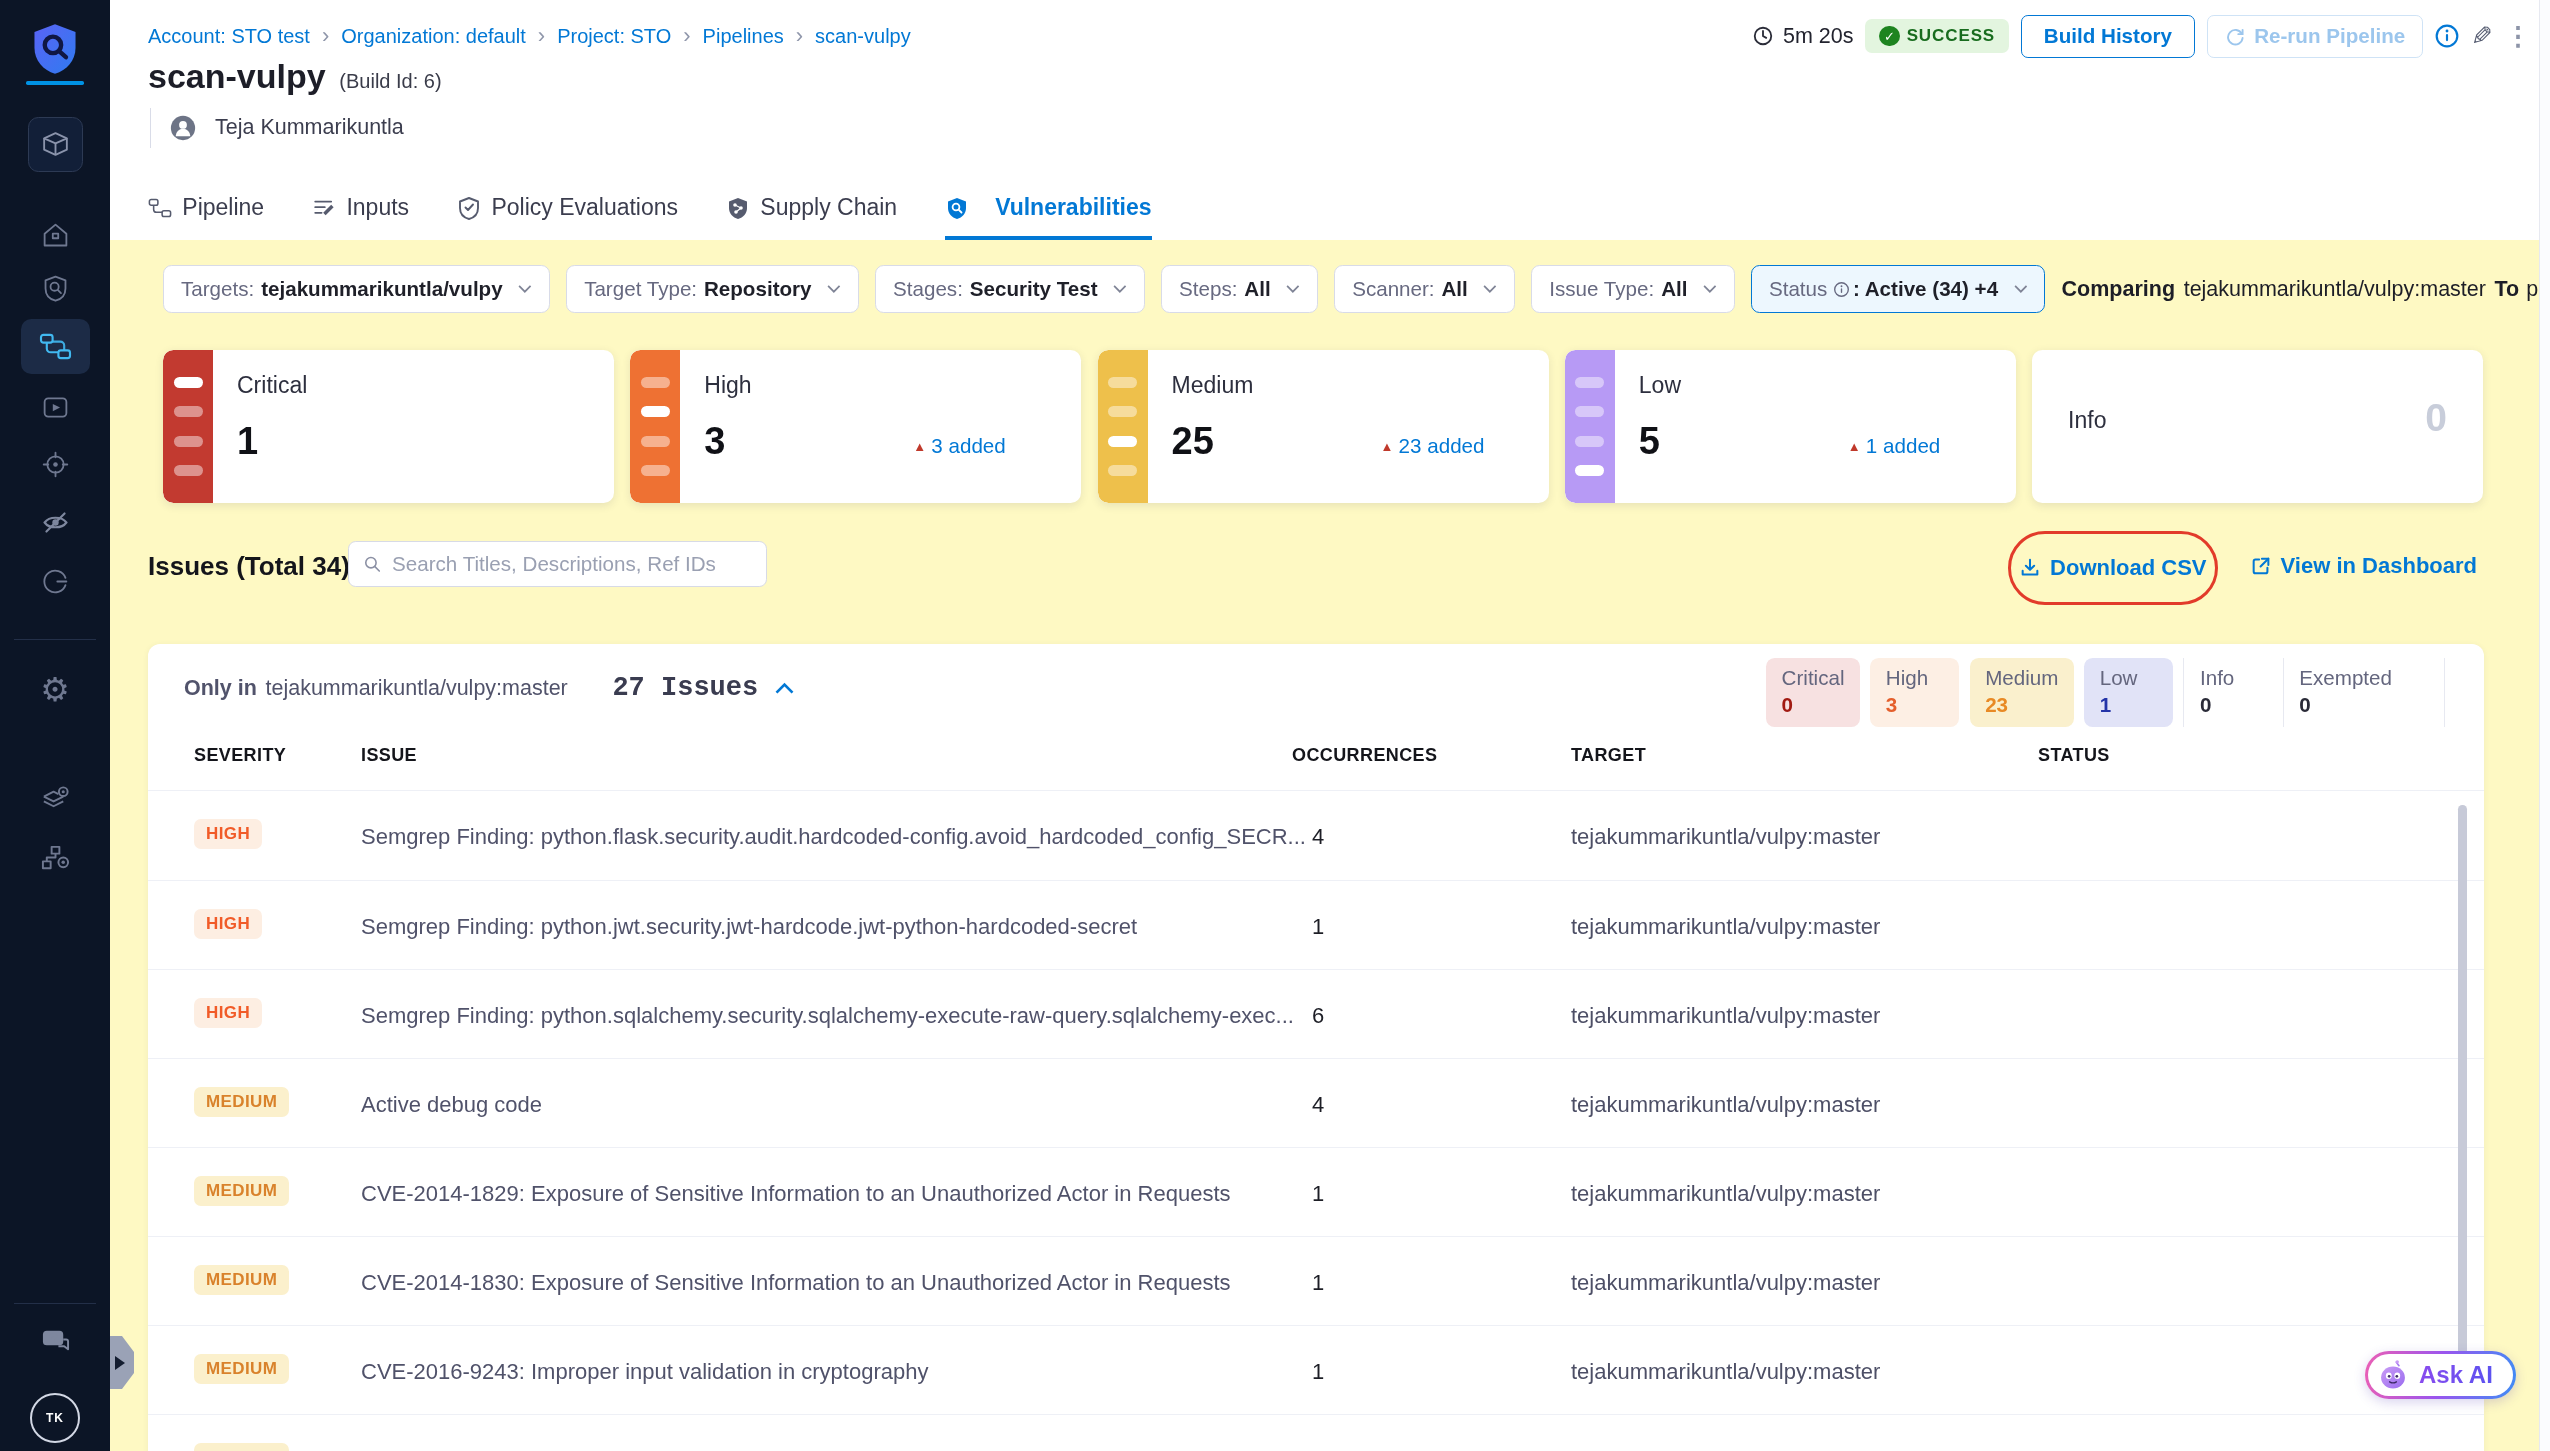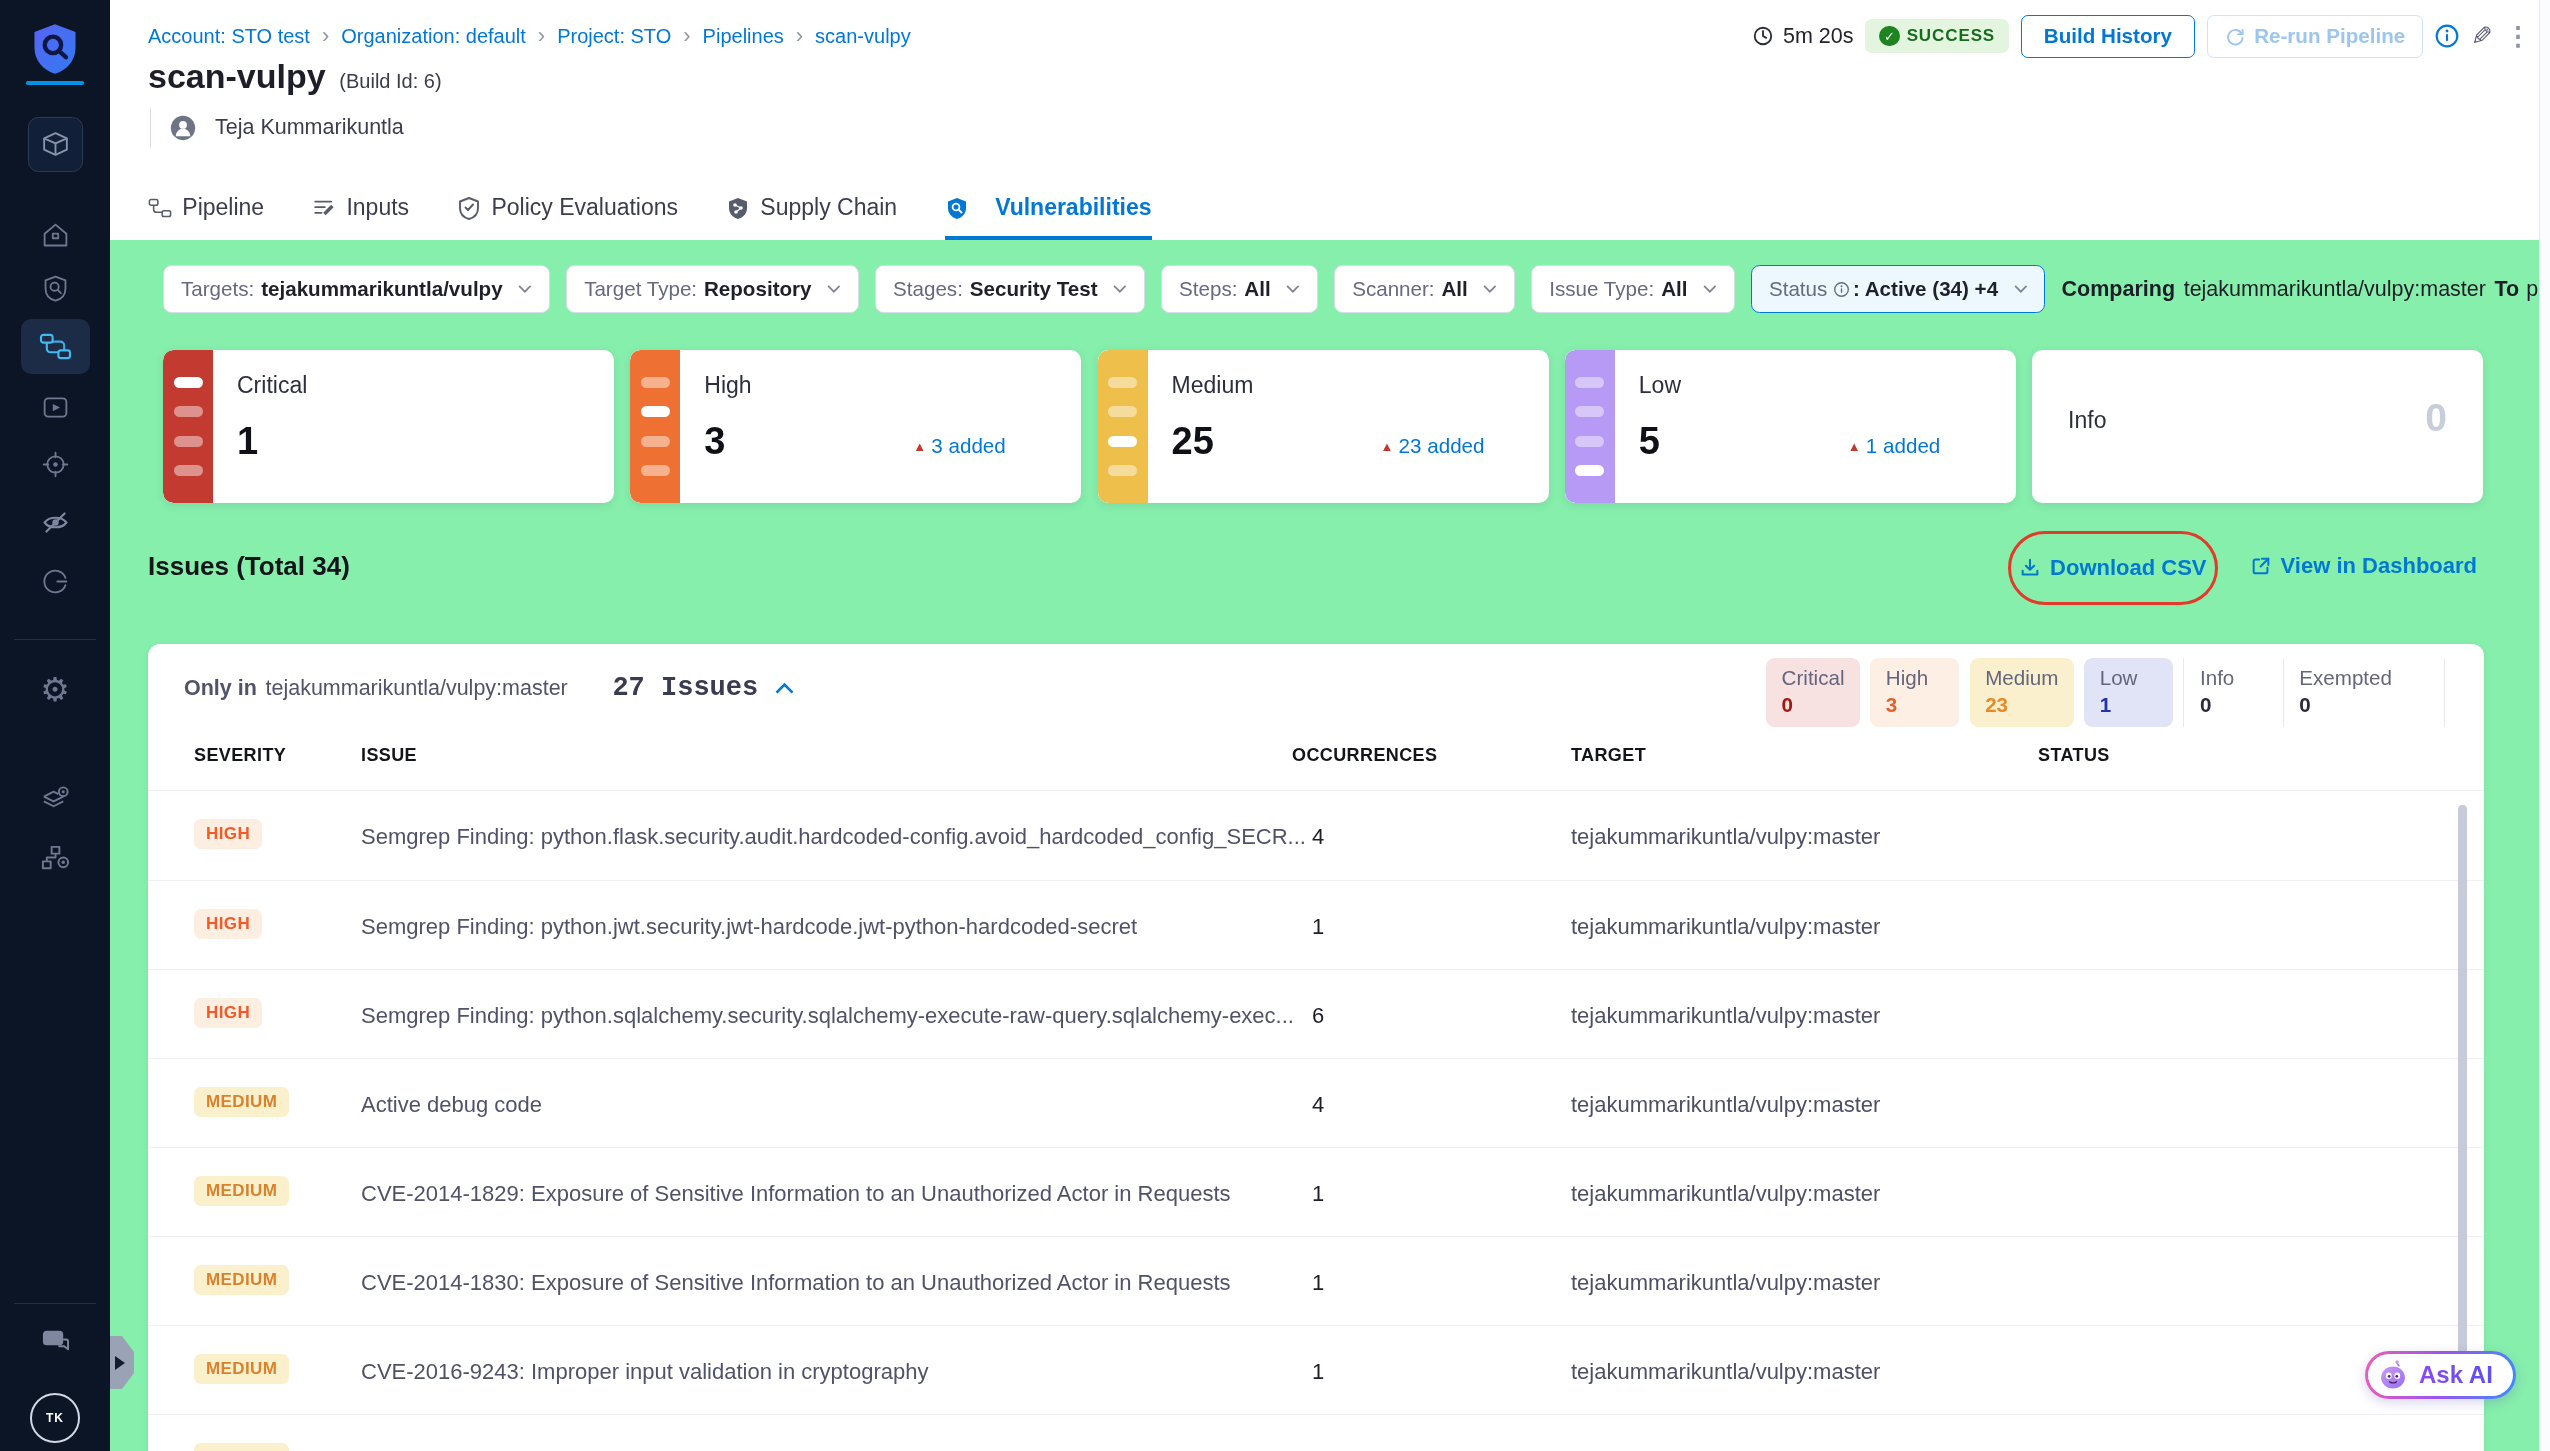--- a/index.html
+++ b/index.html
@@ -41,21 +41,21 @@
   .title-row { display:flex; align-items:baseline; gap:13.7px; }
   .page-title { font-size:34px; font-weight:bold; color:#1d1e28; }
   .build-id { font-size:20px; color:#3a3c4a; }
   .author-row { margin-top:12px; border-left:1.7px solid #d9dce8; margin-left:2px; padding:6.9px 0 6.9px 19px; display:flex; align-items:center; gap:19px; }
   .author-name { font-size:21.5px; color:#3c3e4f; }
 
   .tabbar { position:absolute; left:0; right:0; top:179px; height:62px; border-bottom:0.9px solid #d9dce8; display:flex; align-items:stretch; padding-left:38px; gap:48px; background:#fff; }
   .tab { display:flex; align-items:center; gap:10.3px; font-size:23px; color:#3b3d4e; border-bottom:4.3px solid transparent; cursor:pointer; }
   .tab.active { color:#0278d5; font-weight:bold; border-bottom-color:#0278d5;gap:26px; }
 
-  .content { position:absolute; left:0; right:0; top:240px; bottom:0; background:#86efac; }
+  .content { position:absolute; left:0; right:0; top:240px; bottom:0; background:#fef9c3; }
 
   
   .filters-row { position:absolute; left:53px; right:67px; top:24px; height:50px; display:flex; align-items:center; gap:16.3px; }
   .pill { display:flex; align-items:center; background:#fff; border:0.9px solid #d8dbe8; border-radius:8.6px; padding:11px 17px; font-size:20.6px; cursor:pointer; white-space:nowrap; }
   .pill .pl { color:#676980; }
   .pill .pv { color:#1f2029; font-weight:bold; margin-left:6.9px; }
   .pill .chev { margin-left:15.5px; }
   .pill-status { background:#edf7fe; border:1.7px solid #0278d5; }
   .pill-status .pv { margin-left:3.4px; }
   .comparing { margin-left:auto; font-size:21.5px; color:#1d1e27; white-space:nowrap; }
@@ -479,20 +479,27 @@
           </div>
         </div>
         <div class="card card-info">
           <div class="card-label">Info</div>
           <div class="card-zero">0</div>
         </div>
       </div>
 
       <div class="issues-row">
         <div class="issues-title">Issues (Total 34)</div>
+        <div class="searchbox">
+          <svg width="20.6" height="20.6" viewBox="0 0 24 24" fill="none" stroke="#8b90a4" stroke-width="2" stroke-linecap="round">
+            <circle cx="10" cy="10" r="6.5"></circle>
+              <line x1="15" y1="15" x2="20.5" y2="20.5"></line>
+          </svg>
+          <input type="text" placeholder="Search Titles, Descriptions, Ref IDs" style="">
+        </div>
         <div class="csv-oval">
           <div class="link-btn">
             <svg width="22" height="22" viewBox="0 0 24 24" fill="none" stroke="#0278d5" stroke-width="2.2" stroke-linecap="round" stroke-linejoin="round">
               <path d="M12 3 V13"></path>
                 <path d="M7.5 9.5 L12 14 L16.5 9.5"></path>
                 <path d="M4 15 V19 H20 V15"></path>
             </svg>
             <span>Download CSV</span>
           </div>
         </div>

